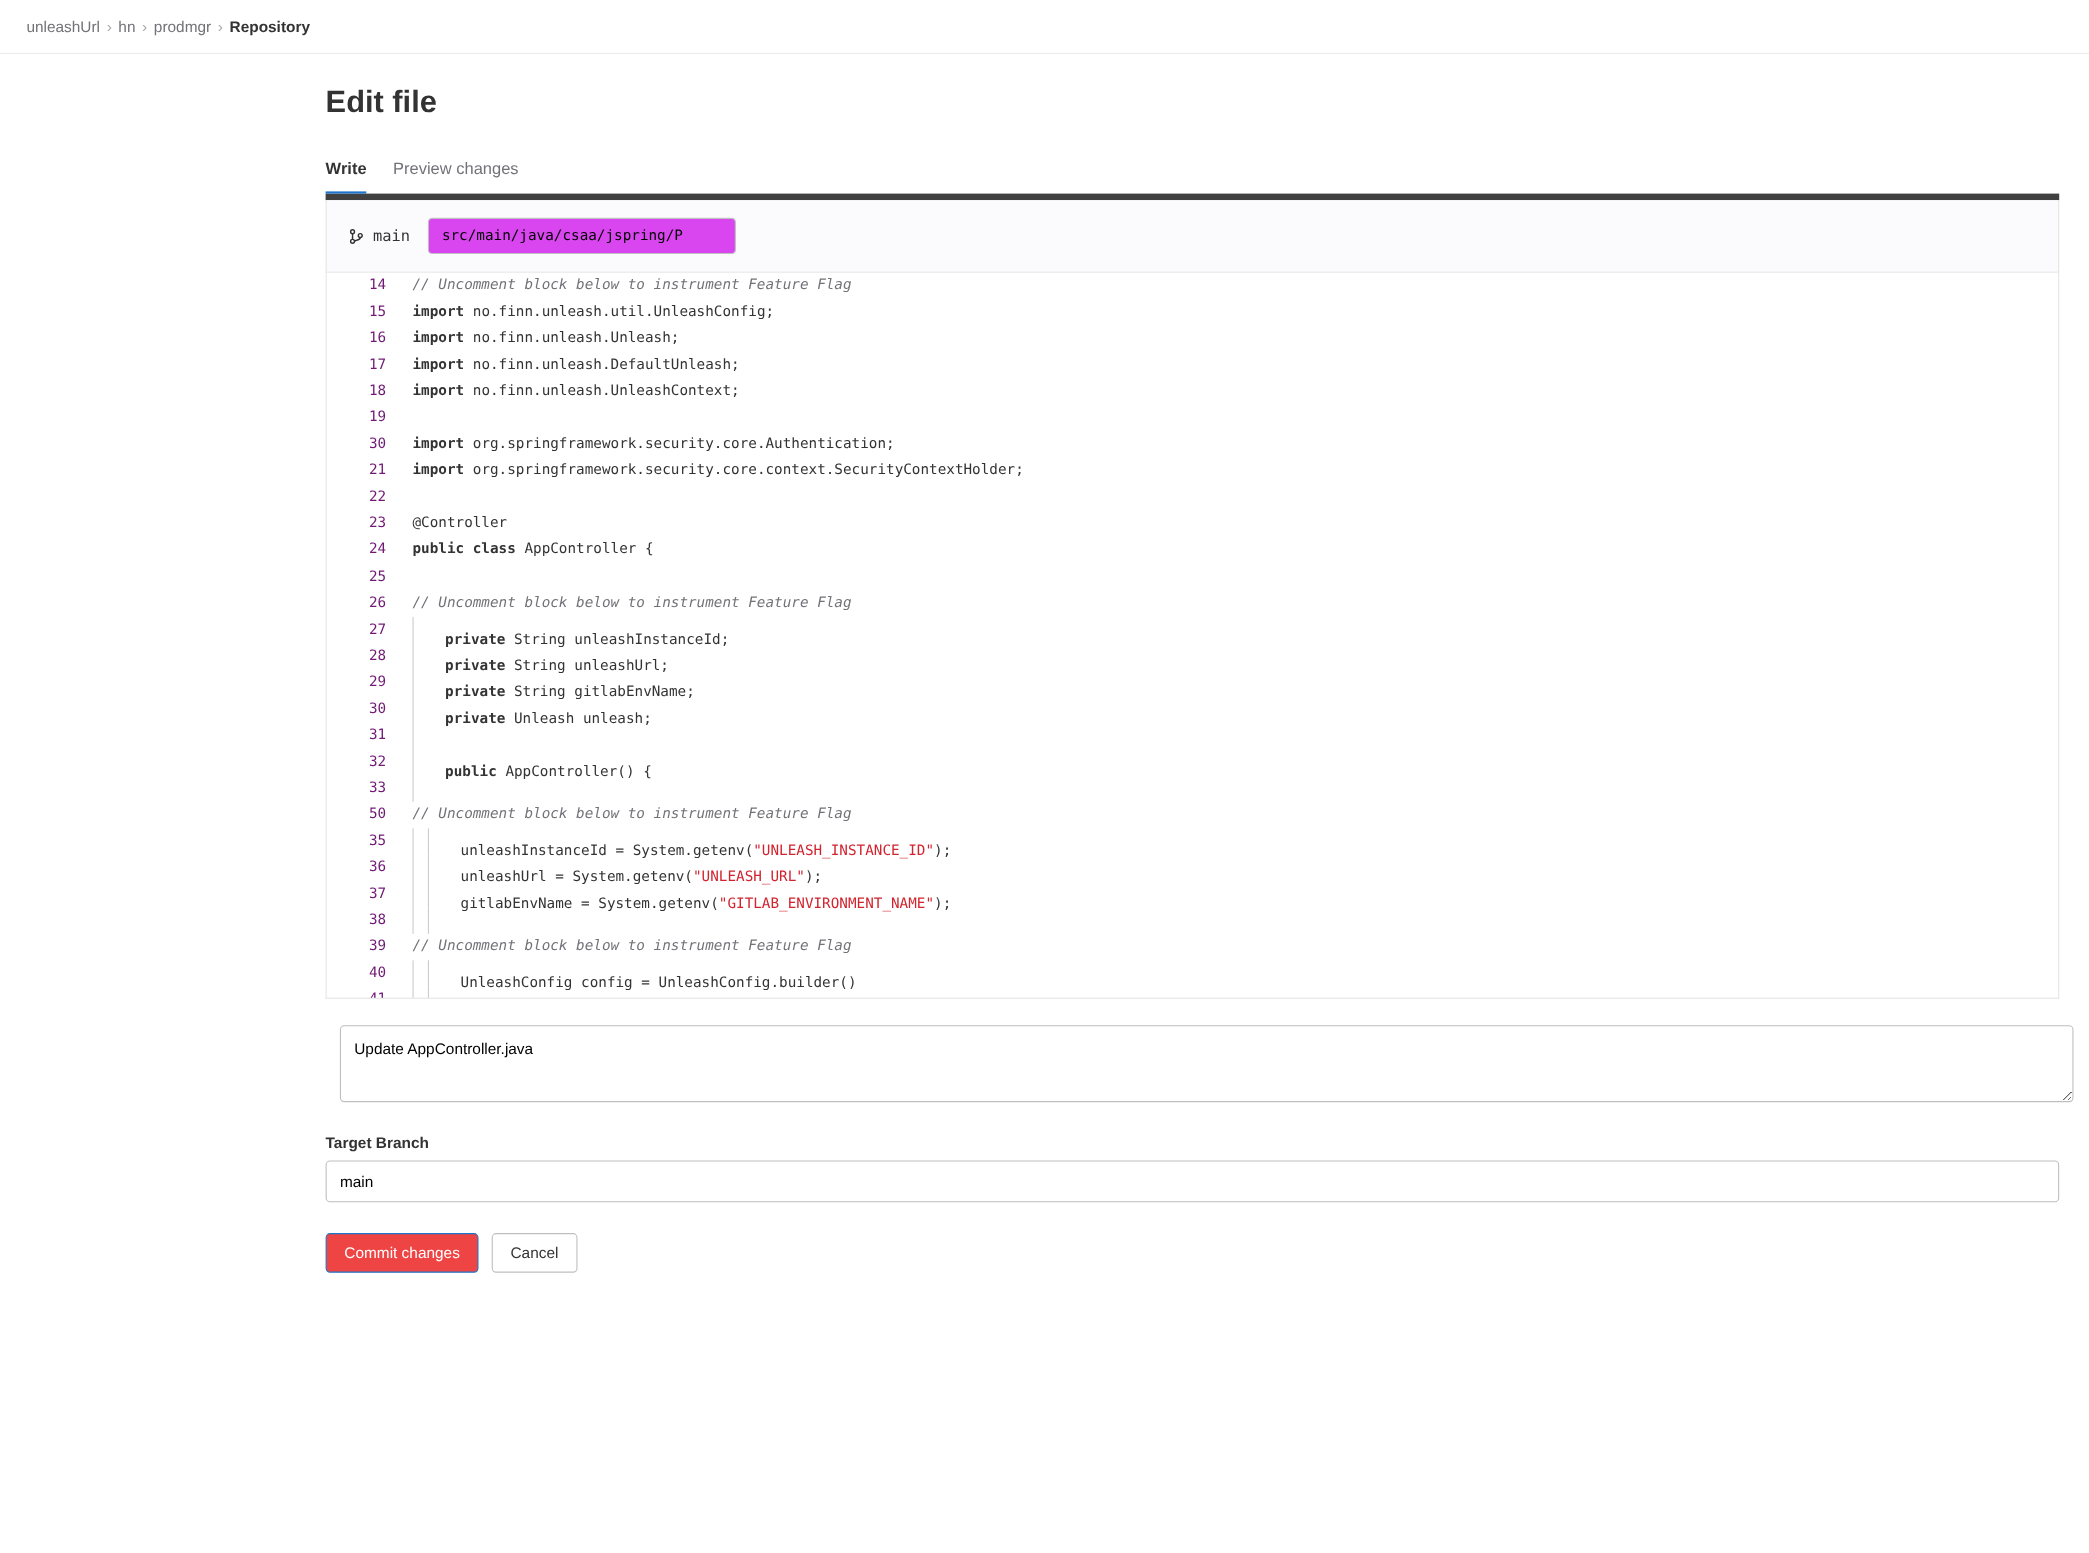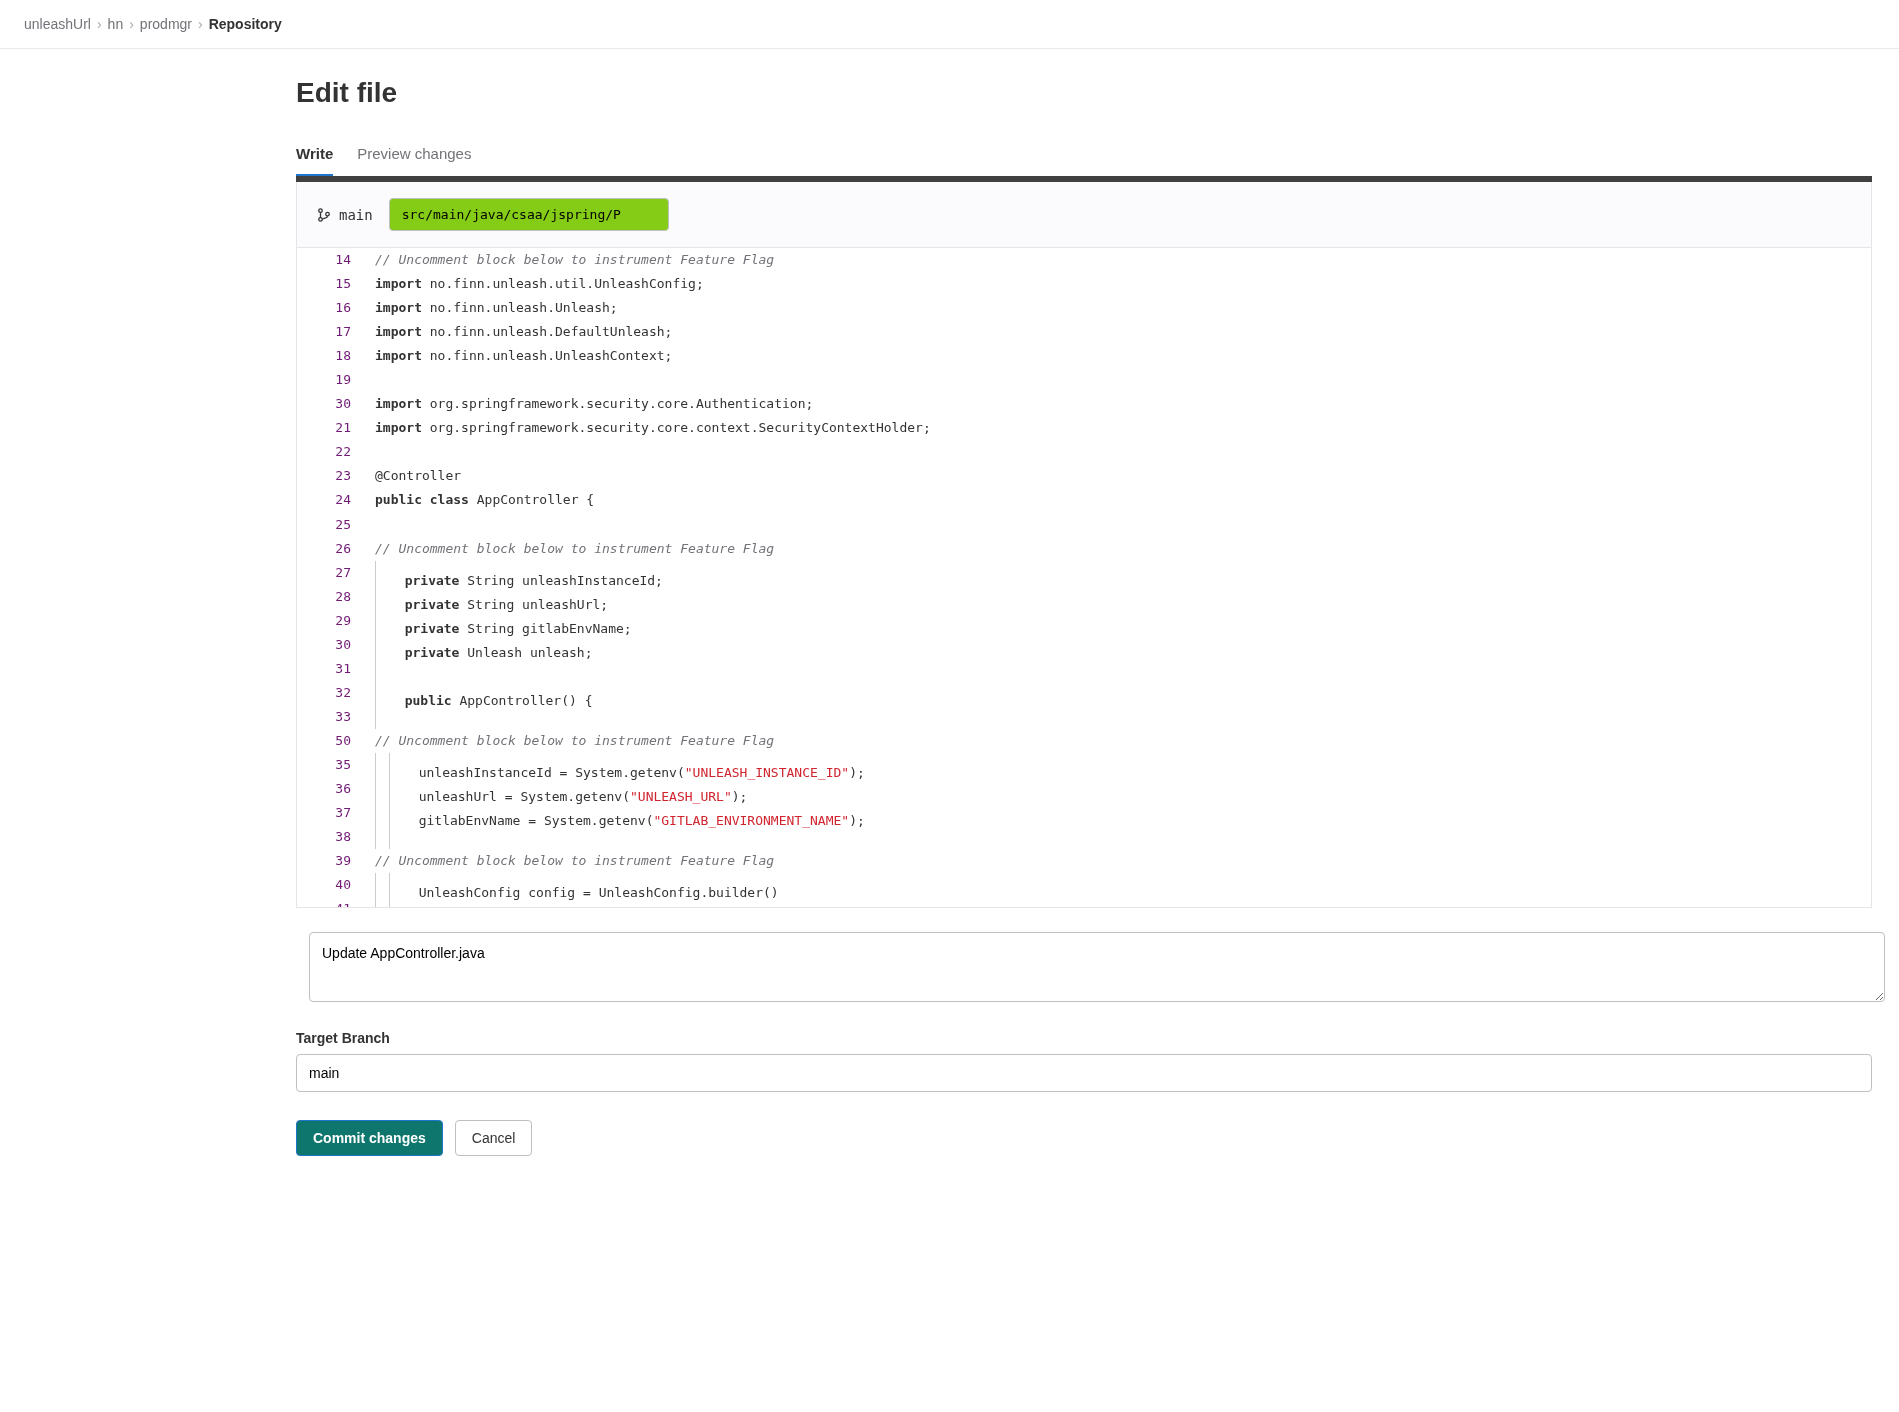--- a/index.html
+++ b/index.html
@@ -9,36 +9,36 @@
 .breadcrumb .sep { color: #aaa; }
 .breadcrumb .current { color: #333; font-weight: 600; }
 .container { max-width: 1600px; margin-left: 296px; padding-right: 24px; }
 h1.page-title { font-size: 28px; font-weight: 700; margin: 28px 0 24px 0; color: #333; }
 .tabs { display: flex; border-bottom: 6px solid #404040; gap: 24px; }
 .tab { padding: 12px 0; font-size: 15px; color: #737278; cursor: pointer; border-bottom: 2px solid transparent; }
 .tab.active { color: #333; font-weight: 600; border-bottom: 2px solid #1f75cb; }
 .editor-header { display: flex; align-items: center; gap: 16px; padding: 16px 20px; background: #fbfafd; border: 1px solid #e5e5e5; border-top: none; }
 .branch-indicator { display: flex; align-items: center; gap: 8px; font-family: "SFMono-Regular", Consolas, Menlo, monospace; font-size: 14px; color: #333; }
 .branch-icon { width: 14px; height: 14px; }
-.path-input { border: 1px solid #bfbfc3; border-radius: 4px; padding: 8px 12px; font-family: "SFMono-Regular", Consolas, Menlo, monospace; font-size: 13px; width: 280px; background: #84cc16; }
+.path-input { border: 1px solid #bfbfc3; border-radius: 4px; padding: 8px 12px; font-family: "SFMono-Regular", Consolas, Menlo, monospace; font-size: 13px; width: 280px; background: #d946ef; }
 .code-editor { border: 1px solid #e5e5e5; border-top: none; background: #fff; overflow: hidden; height: 660px; font-family: "SFMono-Regular", Consolas, Menlo, monospace; font-size: 13px; line-height: 1.85; }
 .code-line { display: flex; }
 .gutter { width: 70px; text-align: right; padding-right: 16px; color: #701a75; user-select: none; flex-shrink: 0; }
 .code-content { white-space: pre; padding-left: 8px; }
 .kw { font-weight: 700; color: #333; }
 .cm { font-style: italic; color: #737278; }
 .str { color: #d1242f; }
 .indent-line { border-left: 1px solid #ccc; display: inline-block; width: 14px; height: 100%; }
 .form-section { margin-top: 24px; }
 .form-label { font-weight: 600; font-size: 14px; margin-bottom: 8px; display: block; color: #333; }
 .commit-textarea { width: 100%; border: 1px solid #bfbfc3; border-radius: 4px; padding: 12px; font-size: 14px; font-family: inherit; resize: vertical; min-height: 70px; margin-left: 13px; }
 .branch-input { width: 100%; border: 1px solid #bfbfc3; border-radius: 4px; padding: 10px 12px; font-size: 14px; }
 .actions { margin-top: 28px; display: flex; gap: 12px; padding-bottom: 40px; }
 .btn { padding: 9px 16px; border-radius: 4px; font-size: 14px; font-weight: 500; cursor: pointer; border: 1px solid transparent; }
-.btn-primary { background: #0f766e; color: #fff; border-color: #1f75cb; font-weight: bold; }
+.btn-primary { background: #ef4444; color: #fff; border-color: #1f75cb; }
 .btn-secondary { background: #fff; color: #333; border: 1px solid #bfbfc3; }
 </style>
 </head>
 <body>
 
 <nav class="breadcrumb">
   <a href="#">unleashUrl</a>
   <span class="sep">›</span>
   <a href="#">hn</a>
   <span class="sep">›</span>

